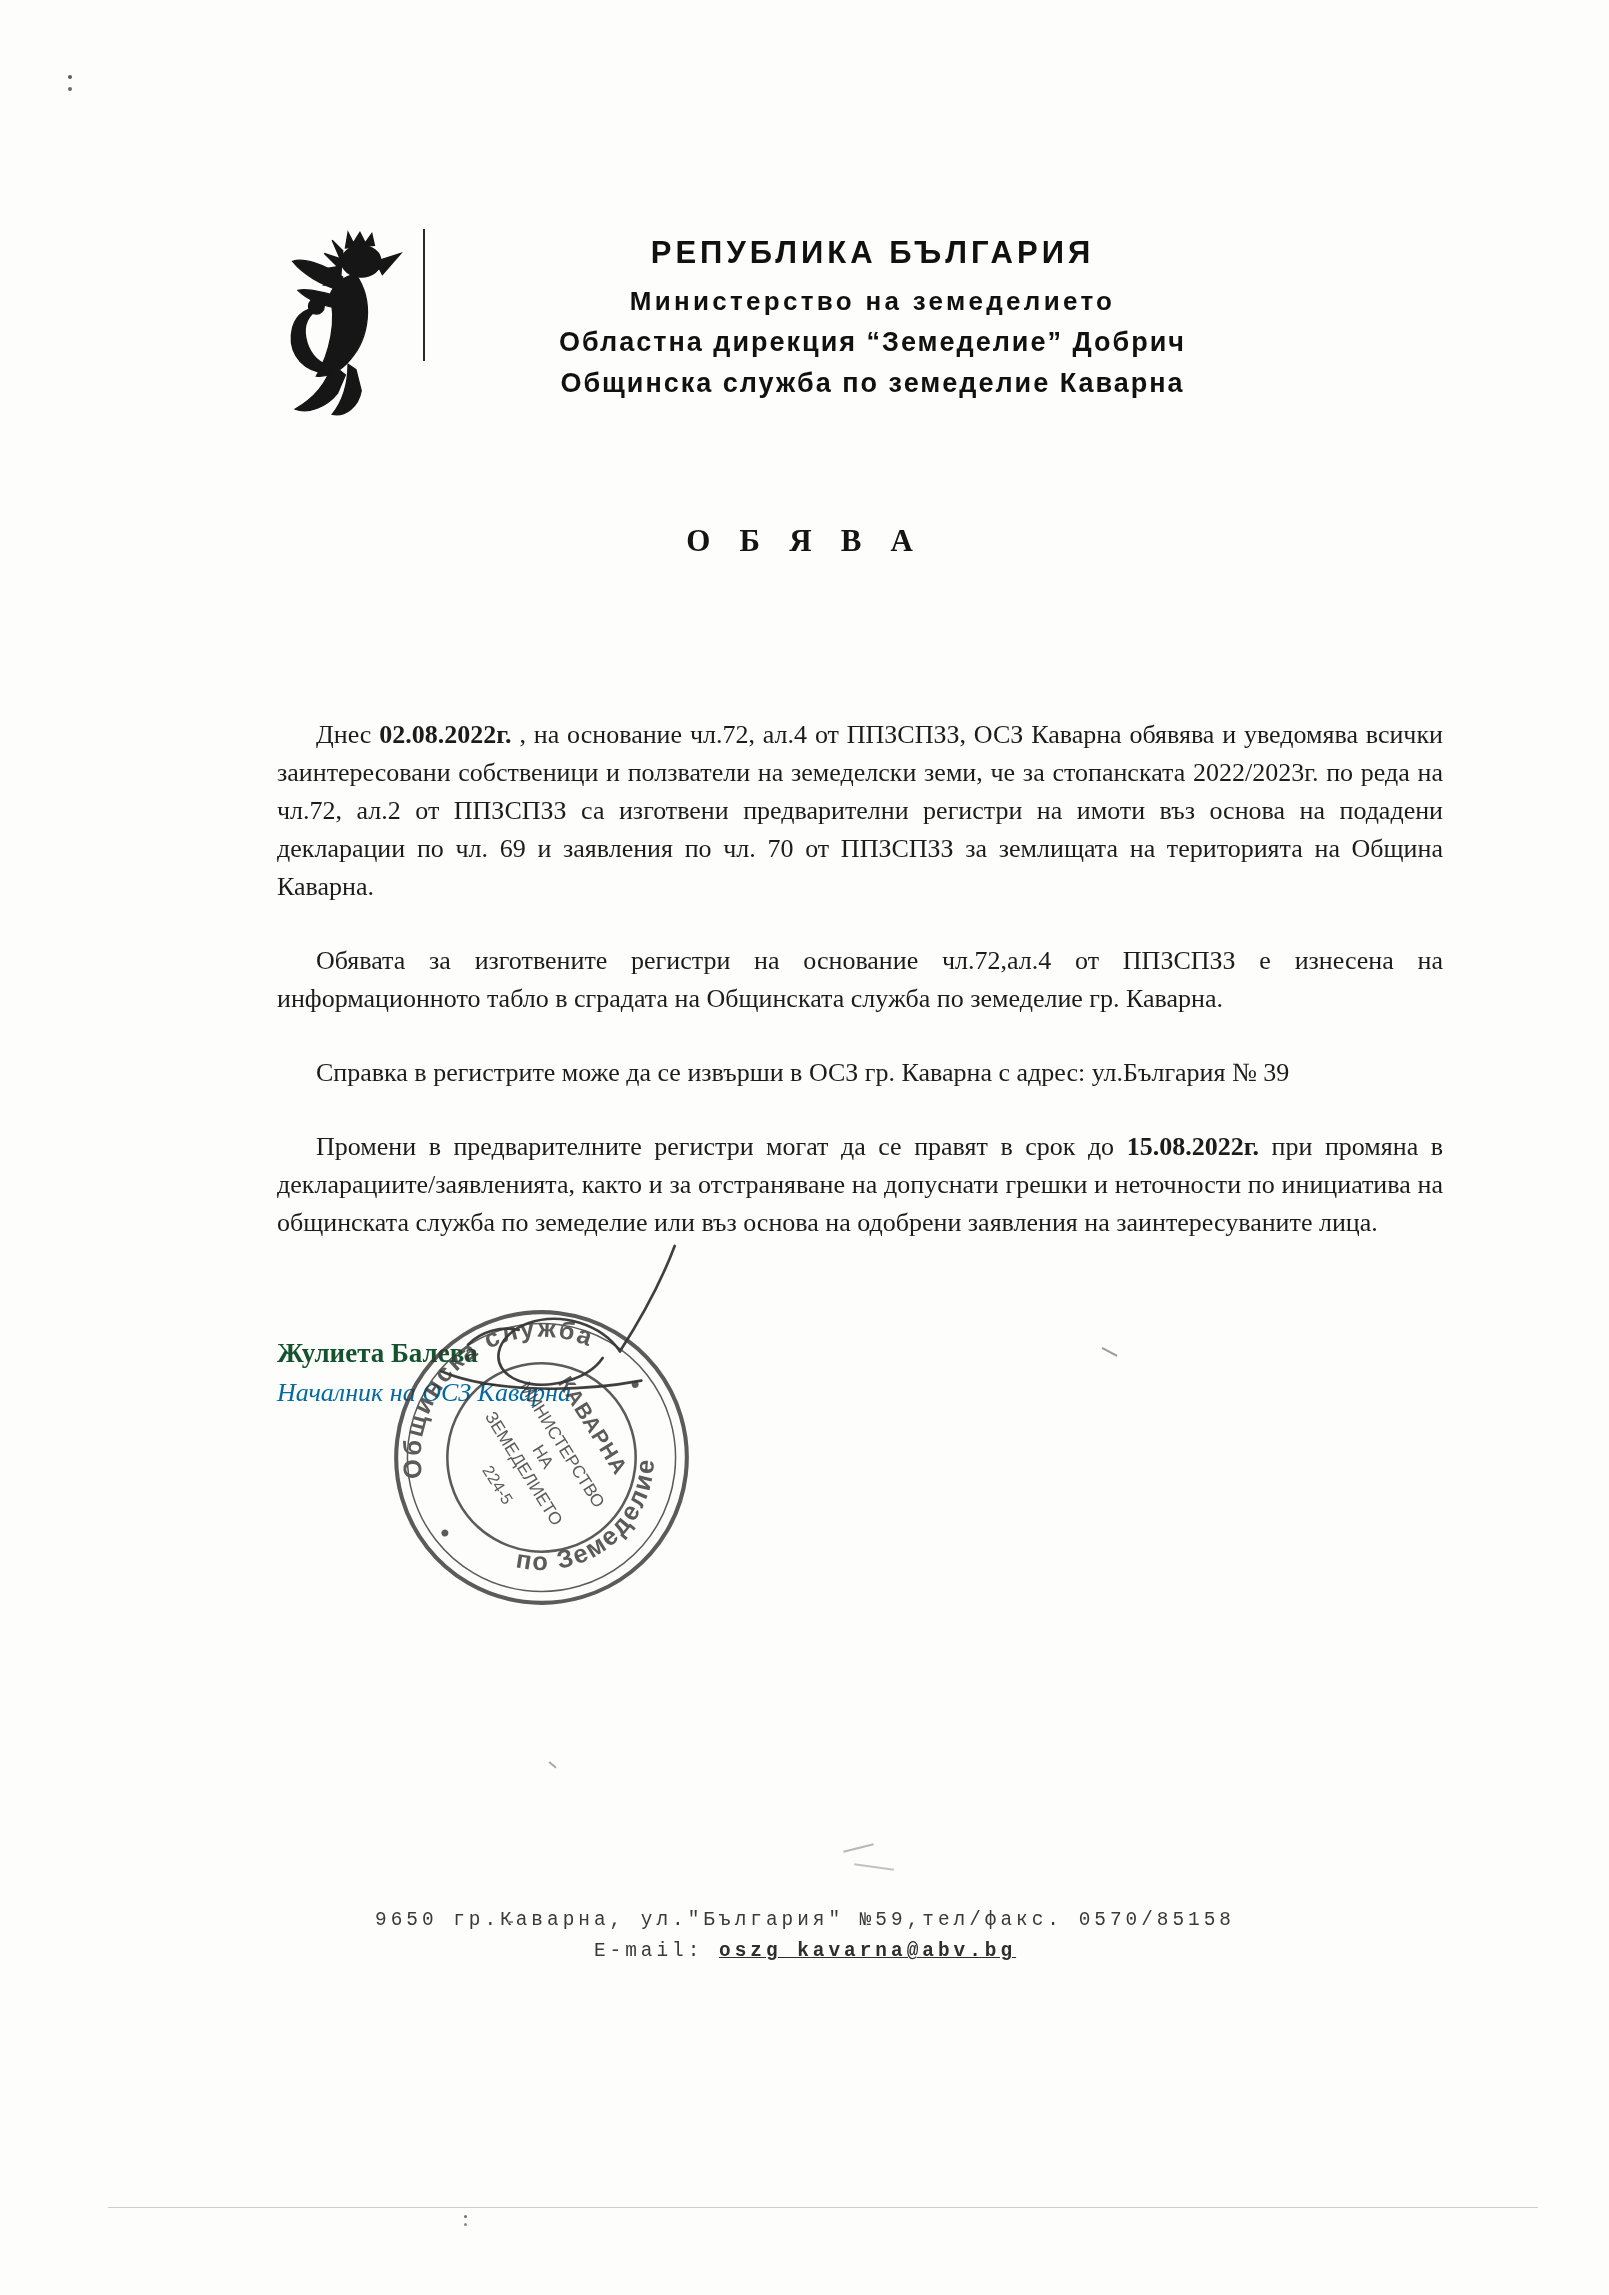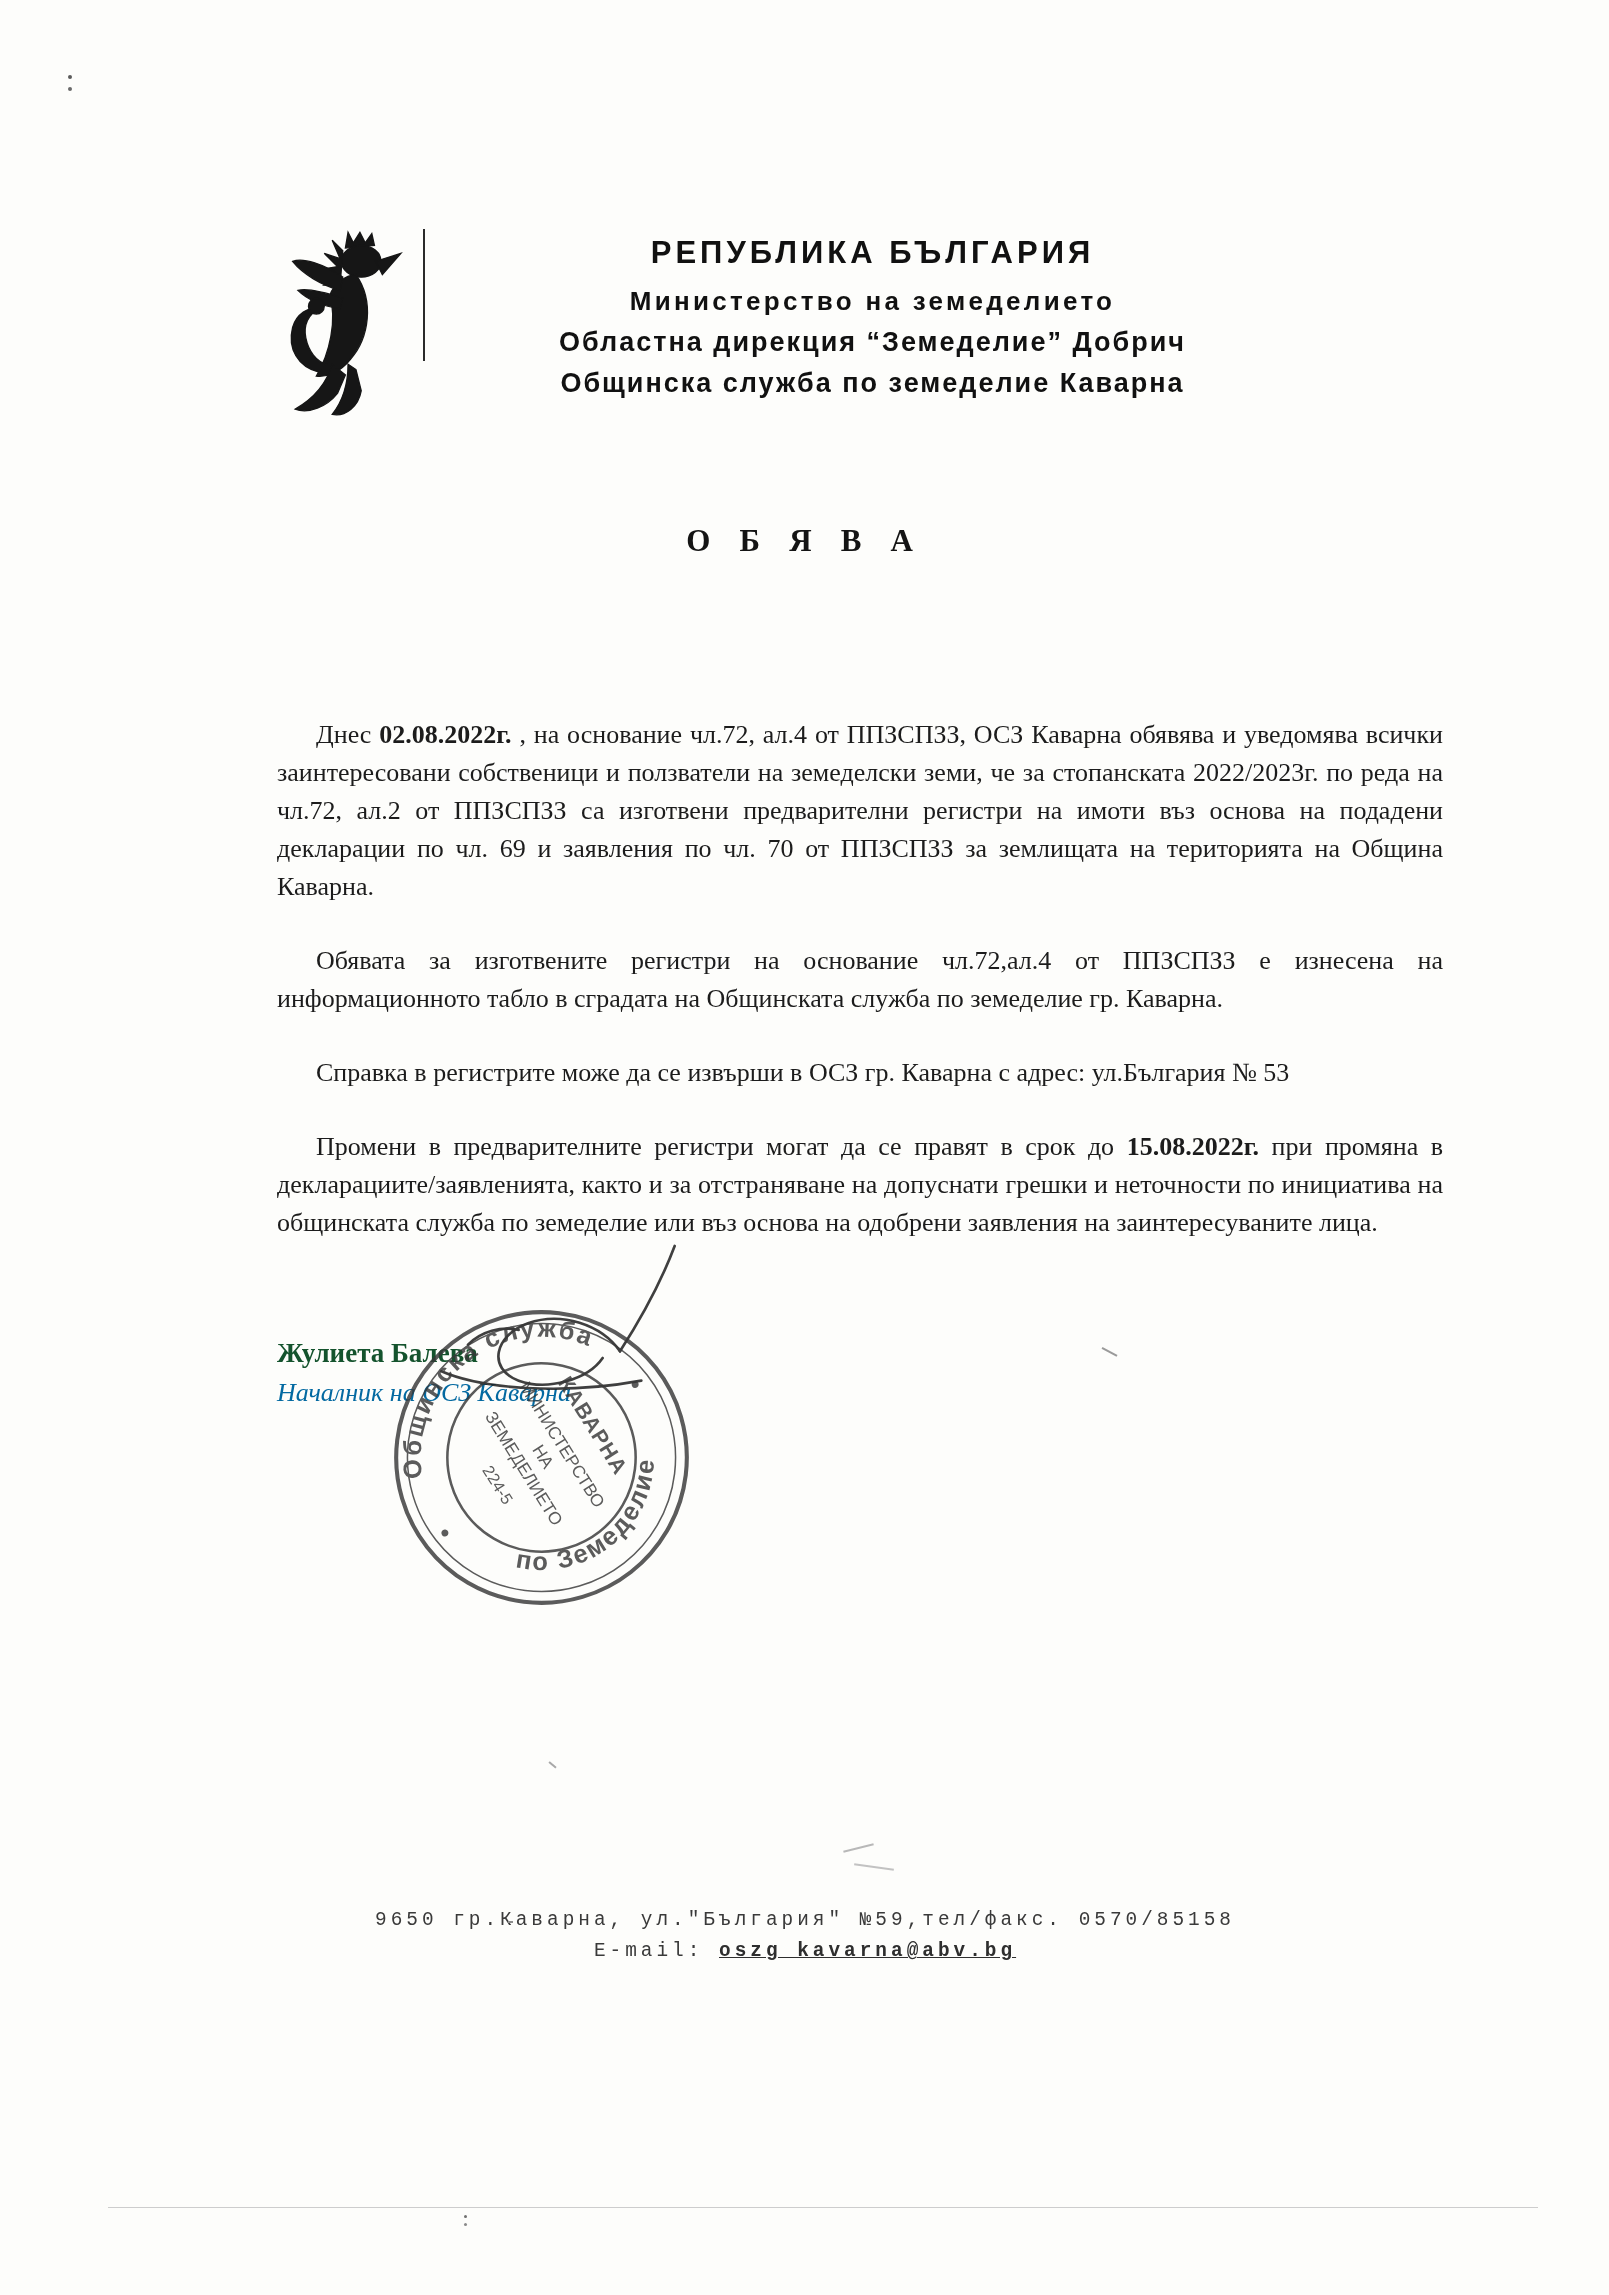--- a/index.html
+++ b/index.html
@@ -135,21 +135,21 @@
     <div class="hdr-ministry">Министерство на земеделието</div>
     <div class="hdr-directorate">Областна дирекция “Земеделие” Добрич</div>
     <div class="hdr-office">Общинска служба по земеделие Каварна</div>
   </div>
 
   <div class="doc-title">О Б Я В А</div>
 
   <div class="body-block">
     <p class="para"><span>Днес </span><span class="b">02.08.2022г.</span><span> , на основание чл.72, ал.4 от ППЗСПЗЗ, ОСЗ Каварна обявява и уведомява всички заинтересовани собственици и ползватели на земеделски земи, че за стопанската 2022/2023г. по реда на чл.72, ал.2 от ППЗСПЗЗ са изготвени предварителни регистри на имоти въз основа на подадени декларации по чл. 69 и заявления по чл. 70 от ППЗСПЗЗ за землищата на територията на Община Каварна.</span></p>
     <p class="para">Обявата за изготвените регистри на основание чл.72,ал.4 от ППЗСПЗЗ е изнесена на информационното табло в сградата на Общинската служба по земеделие гр. Каварна.</p>
-    <p class="para">Справка в регистрите може да се извърши в ОСЗ  гр. Каварна с адрес: ул.България № 53</p>
+    <p class="para">Справка в регистрите може да се извърши в ОСЗ  гр. Каварна с адрес: ул.България № 39</p>
     <p class="para"><span>Промени в предварителните регистри могат да се правят в срок до </span><span class="b">15.08.2022г.</span><span> при промяна в декларациите/заявленията, както и за отстраняване на допуснати грешки и неточности по инициатива на общинската служба по земеделие или въз основа на одобрени заявления на заинтересуваните лица.</span></p>
   </div>
 
   <div class="sig-name">Жулиета Балева</div>
   <div class="sig-title">Началник на ОСЗ Каварна</div>
 
   <svg class="signature-scribble" viewBox="0 0 560 300" aria-hidden="true">
     <g fill="none" stroke="#1f1f1f" stroke-width="4" stroke-linecap="round" opacity="0.85">
       <path d="M470,12 C452,60 420,120 388,170"></path>
       <path d="M388,170 C360,130 300,110 250,128 C200,146 188,196 236,214 C280,230 340,212 362,180"></path>

